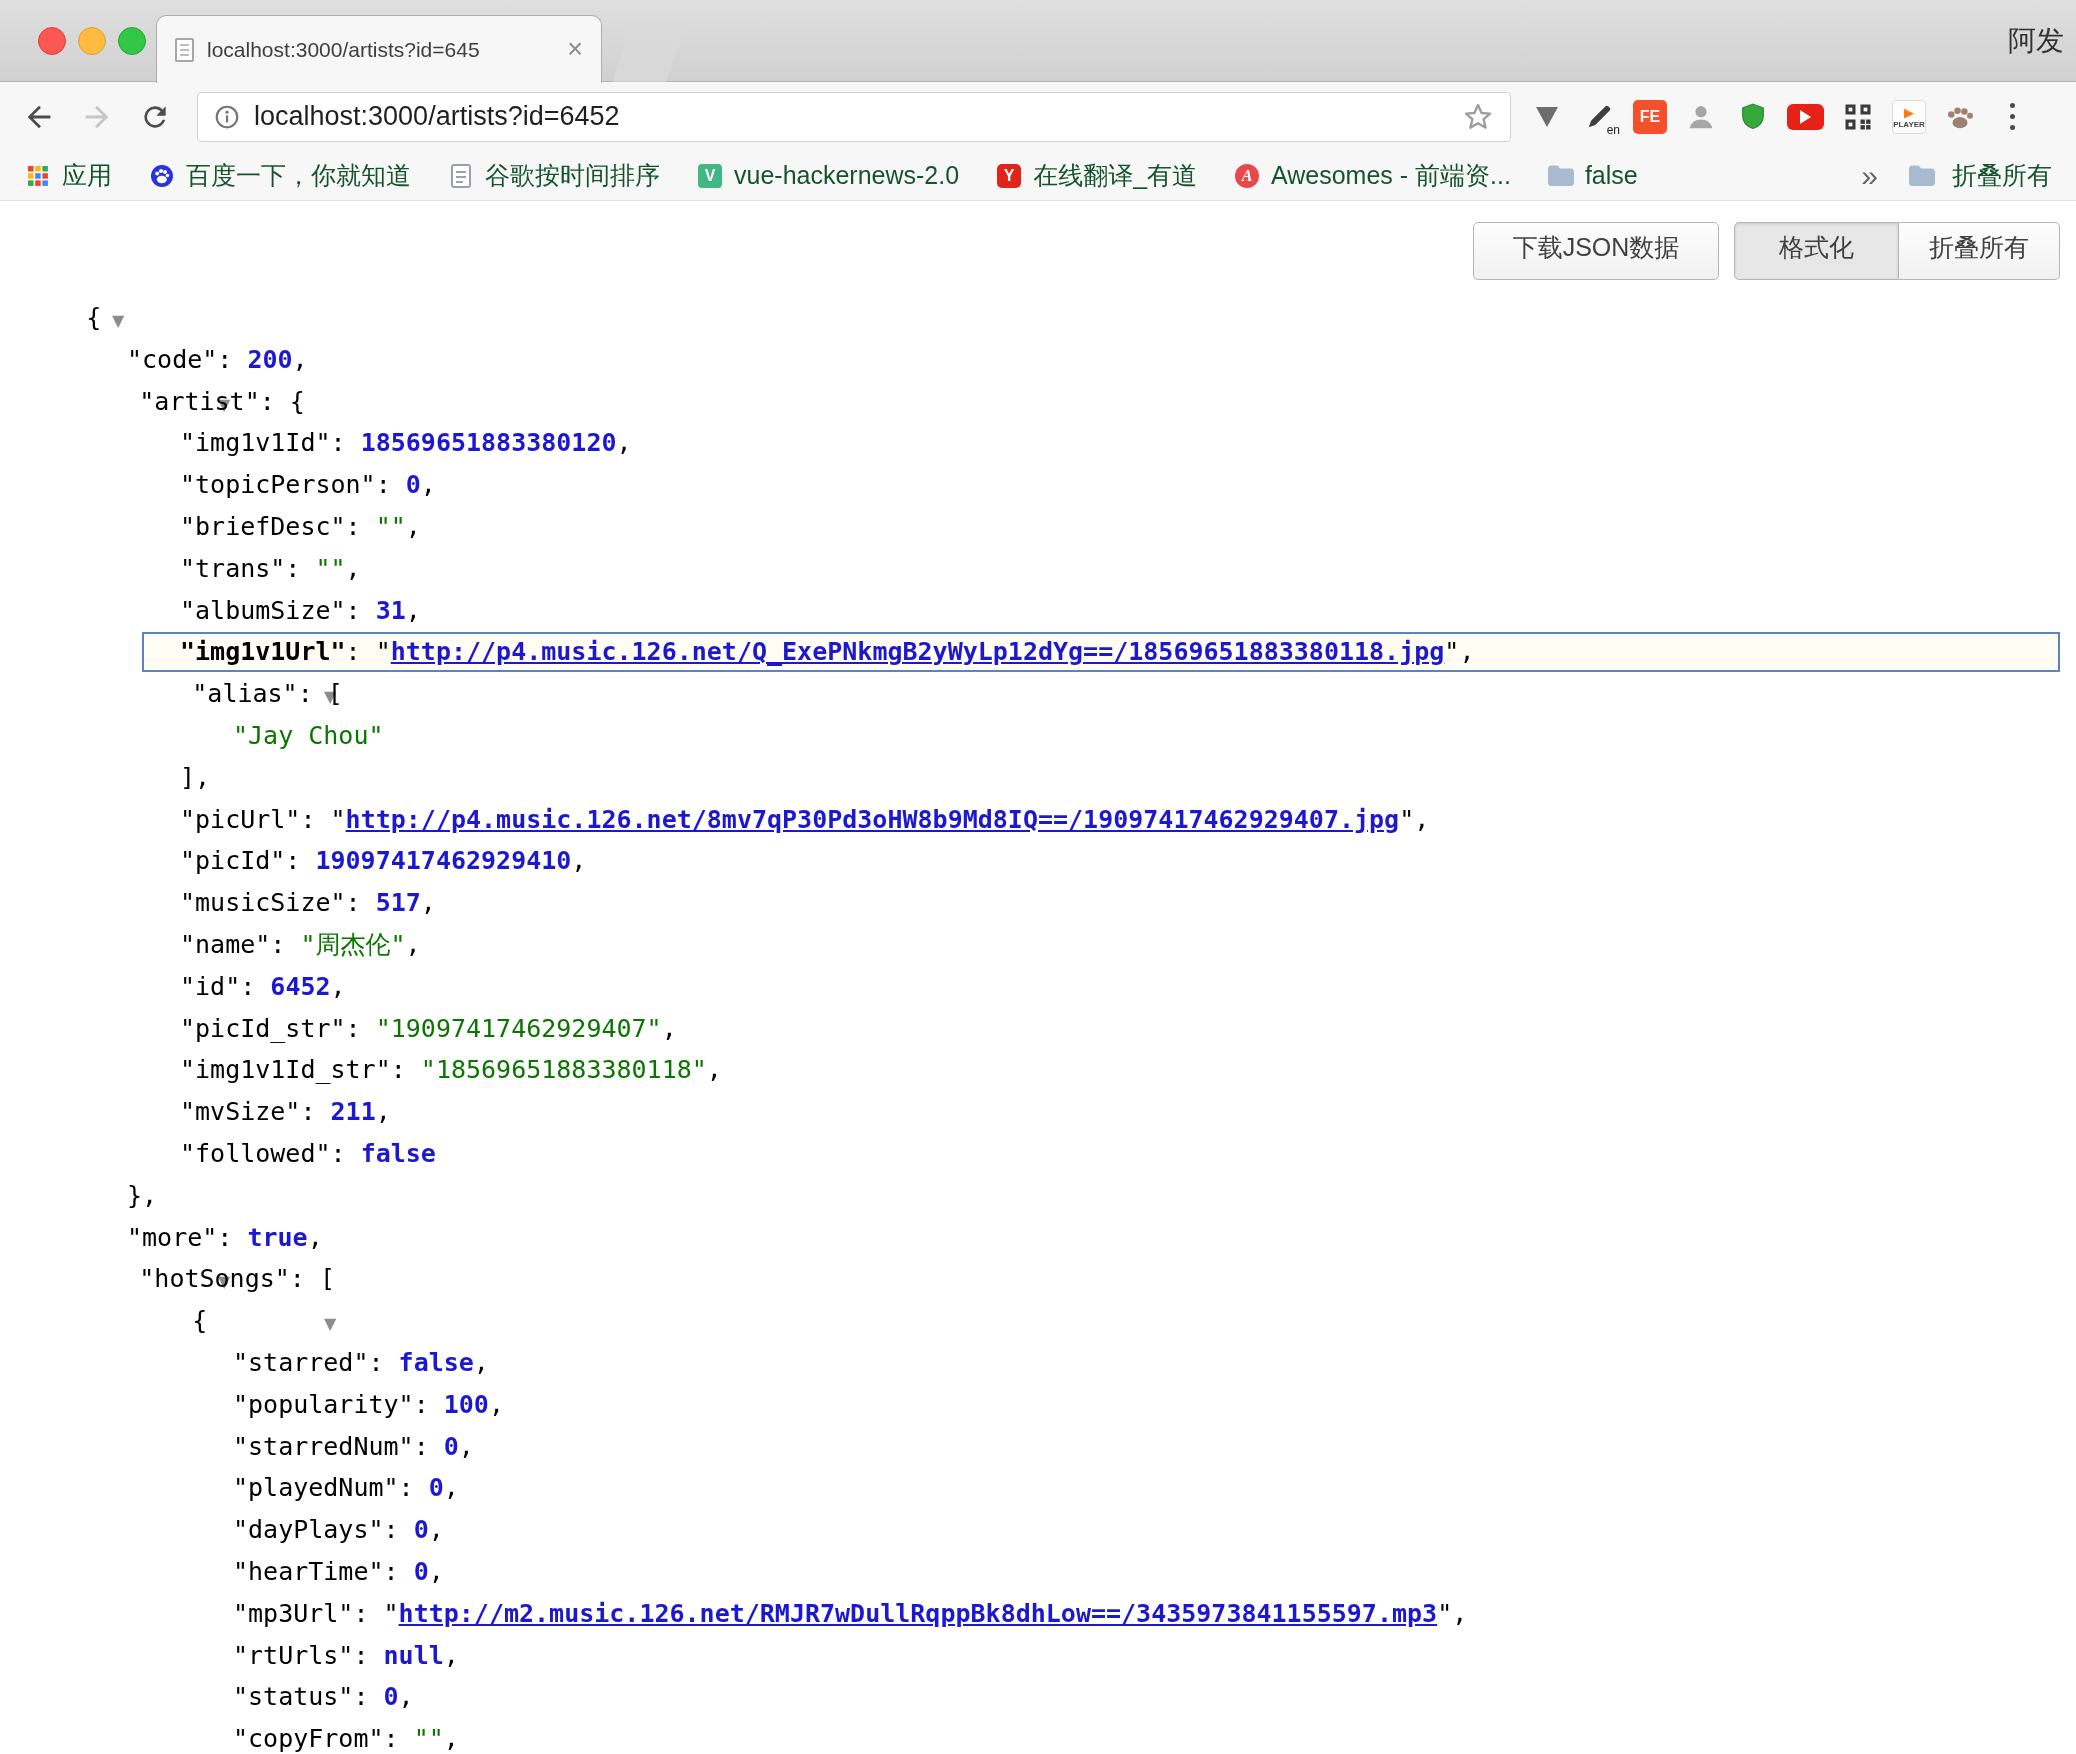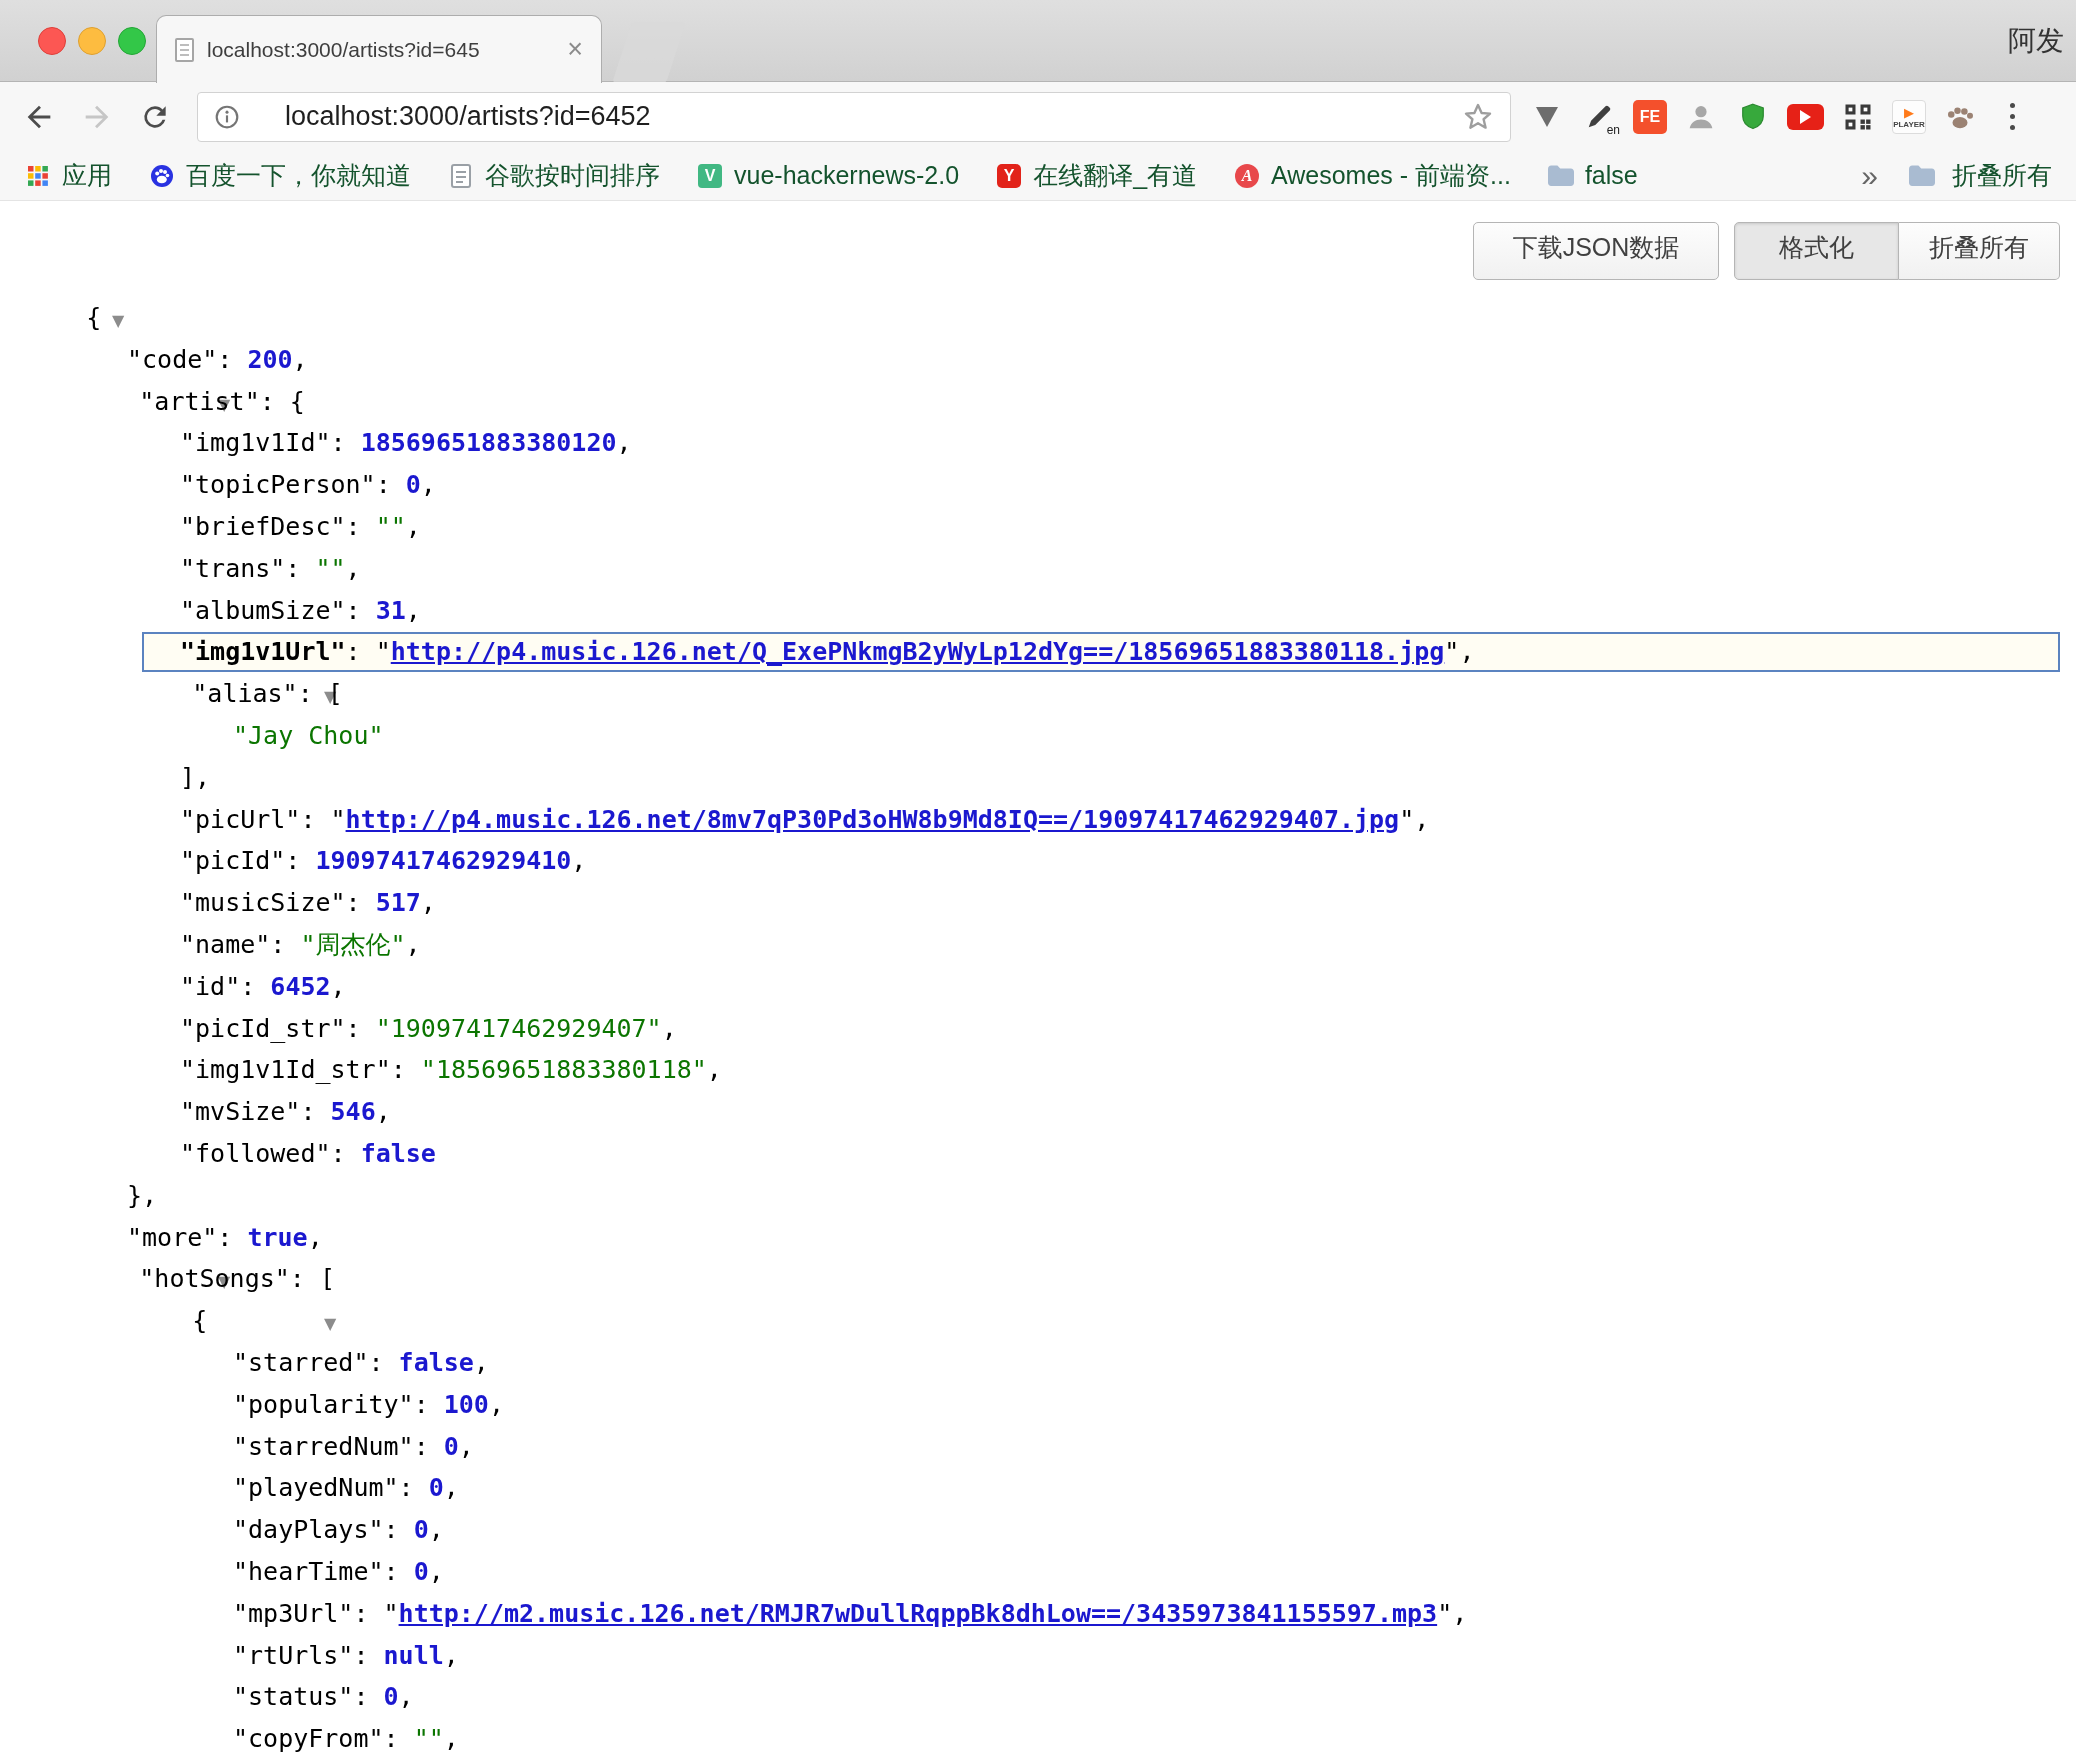--- a/index.html
+++ b/index.html
@@ -30,21 +30,21 @@
   .profile-name { position:absolute; right:12px; top:0; height:82px; line-height:82px;
                   font-size:28px; color:#333; }
 
   
   .toolbar { height:69px; background:#f7f7f7; display:flex; align-items:center;
              padding-left:15px; position:relative; }
   .nav-btn { width:48px; height:48px; display:flex; align-items:center; justify-content:center;
              margin-right:10px; flex:none; }
   .omnibox { margin-left:8px; width:1314px; height:50px; background:#fff;
              border:1px solid #d2d2d2; border-radius:4px;
-             display:flex; align-items:center; padding:0 16px; flex:none;gap:31px; }
+             display:flex; align-items:center; padding:0 16px; flex:none; }
   .url-text { font-size:27px; color:#1f1f1f; margin-left:14px; flex:1;
               white-space:nowrap; overflow:hidden; }
   .ext-row { display:flex; align-items:center; gap:16px; margin-left:18px; }
   .ext { width:36px; height:36px; display:flex; align-items:center; justify-content:center;
          position:relative; flex:none; }
   .vimium-v { width:0; height:0; border-left:11px solid transparent;
               border-right:11px solid transparent; border-top:20px solid #6d6d6d; }
   .pen-badge { position:absolute; right:-3px; bottom:-2px; font-size:12px; color:#222;margin-left:16px; }
   .ext.fe { width:34px; height:34px; background:#f4502c; border-radius:5px; color:#fff;
             font-size:16px; font-weight:bold; }
@@ -301,21 +301,21 @@
       <div class="json-line" style="padding-left: 180px;"><span class="tri" style="left: 144px;">▼</span><span class="t-k">"alias"</span><span class="t-p">: [</span></div>
       <div class="json-line" style="padding-left: 233px;"><span class="t-s">"Jay Chou"</span></div>
       <div class="json-line" style="padding-left: 180px;"><span class="t-p">],</span></div>
       <div class="json-line" style="padding-left: 180px;"><span class="t-k">"picUrl"</span><span class="t-p">: "</span><a class="t-l" href="#">http://p4.music.126.net/8mv7qP30Pd3oHW8b9Md8IQ==/19097417462929407.jpg</a><span class="t-p">",</span></div>
       <div class="json-line" style="padding-left: 180px;"><span class="t-k">"picId"</span><span class="t-p">: </span><span class="t-n">19097417462929410</span><span class="t-p">,</span></div>
       <div class="json-line" style="padding-left: 180px;"><span class="t-k">"musicSize"</span><span class="t-p">: </span><span class="t-n">517</span><span class="t-p">,</span></div>
       <div class="json-line" style="padding-left: 180px;"><span class="t-k">"name"</span><span class="t-p">: </span><span class="t-s">"周杰伦"</span><span class="t-p">,</span></div>
       <div class="json-line" style="padding-left: 180px;"><span class="t-k">"id"</span><span class="t-p">: </span><span class="t-n">6452</span><span class="t-p">,</span></div>
       <div class="json-line" style="padding-left: 180px;"><span class="t-k">"picId_str"</span><span class="t-p">: </span><span class="t-s">"19097417462929407"</span><span class="t-p">,</span></div>
       <div class="json-line" style="padding-left: 180px;"><span class="t-k">"img1v1Id_str"</span><span class="t-p">: </span><span class="t-s">"18569651883380118"</span><span class="t-p">,</span></div>
-      <div class="json-line" style="padding-left: 180px;"><span class="t-k">"mvSize"</span><span class="t-p">: </span><span class="t-n">546</span><span class="t-p">,</span></div>
+      <div class="json-line" style="padding-left: 180px;"><span class="t-k">"mvSize"</span><span class="t-p">: </span><span class="t-n">211</span><span class="t-p">,</span></div>
       <div class="json-line" style="padding-left: 180px;"><span class="t-k">"followed"</span><span class="t-p">: </span><span class="t-b">false</span></div>
       <div class="json-line" style="padding-left: 127px;"><span class="t-p">},</span></div>
       <div class="json-line" style="padding-left: 127px;"><span class="t-k">"more"</span><span class="t-p">: </span><span class="t-b">true</span><span class="t-p">,</span></div>
       <div class="json-line" style="padding-left: 127px;"><span class="tri" style="left: 91px;">▼</span><span class="t-k">"hotSongs"</span><span class="t-p">: [</span></div>
       <div class="json-line" style="padding-left: 180px;"><span class="tri" style="left: 144px;">▼</span><span class="t-p">{</span></div>
       <div class="json-line" style="padding-left: 233px;"><span class="t-k">"starred"</span><span class="t-p">: </span><span class="t-b">false</span><span class="t-p">,</span></div>
       <div class="json-line" style="padding-left: 233px;"><span class="t-k">"popularity"</span><span class="t-p">: </span><span class="t-n">100</span><span class="t-p">,</span></div>
       <div class="json-line" style="padding-left: 233px;"><span class="t-k">"starredNum"</span><span class="t-p">: </span><span class="t-n">0</span><span class="t-p">,</span></div>
       <div class="json-line" style="padding-left: 233px;"><span class="t-k">"playedNum"</span><span class="t-p">: </span><span class="t-n">0</span><span class="t-p">,</span></div>
       <div class="json-line" style="padding-left: 233px;"><span class="t-k">"dayPlays"</span><span class="t-p">: </span><span class="t-n">0</span><span class="t-p">,</span></div>

